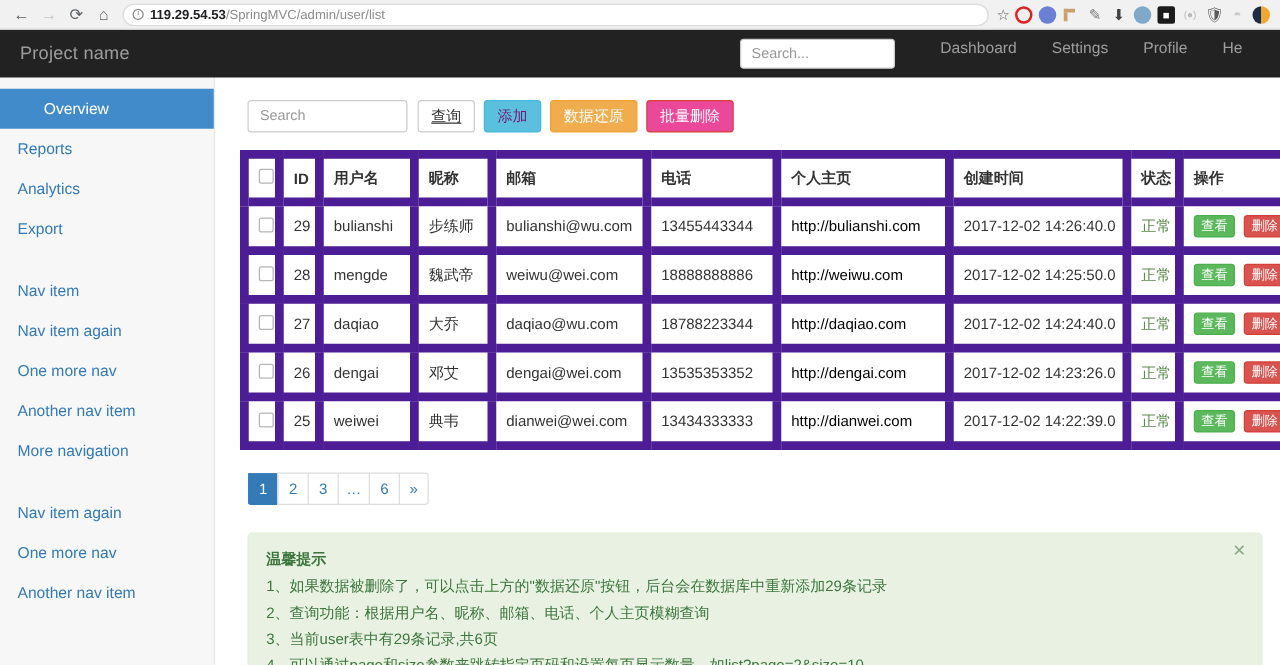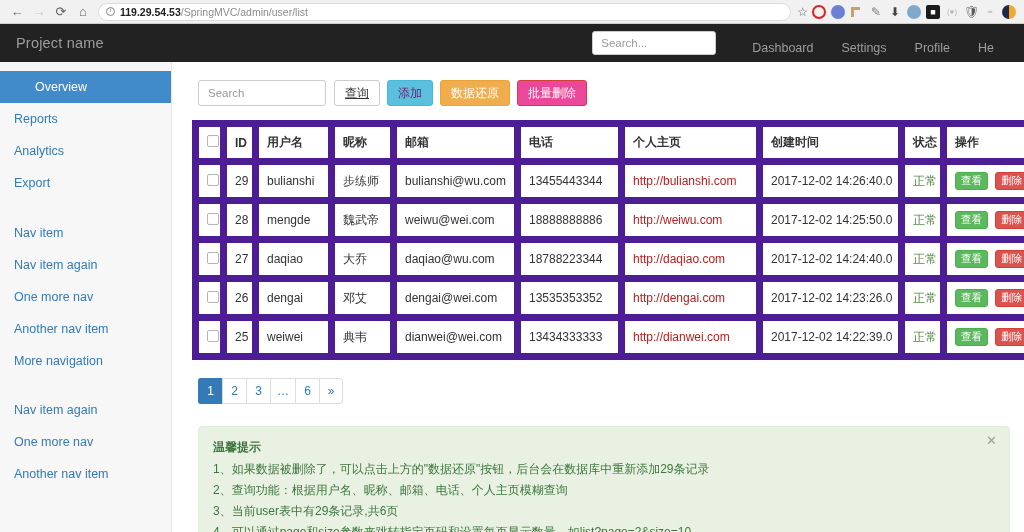--- a/index.html
+++ b/index.html
@@ -95,21 +95,21 @@
     position: relative;
   }
   .brand {
     color: #9d9d9d;
     font-size: 14.5px;
     letter-spacing: 0.2px;
   }
   .nav-right {
     margin-left: auto;
     display: flex;
-    align-items: flex-end;
+    align-items: flex-start;
     gap: 0;
   }
   .nav-search {
     width: 124px;
     height: 24px;
     background: #fff;
     border: 1px solid #cccccc;
     border-radius: 3px;
     font-size: 11.5px;
     color: #999;
@@ -237,21 +237,21 @@
   .col-time { width: 142px; }
   .col-stat { width: 42px; }
   .col-act  { width: 118px; }
   .chk {
     width: 12px; height: 12px;
     border: 1px solid #b5b5b5;
     border-radius: 2px;
     background: #fff;
     display: inline-block;
   }
-  a.link { color: #b91c1c; text-decoration: none; text-align: right; }
+  a.link { color: #000000; text-decoration: none; text-align: right; }
   .status-ok { color: #5a8a4a; }
   .btn-xs {
     height: 18px;
     font-size: 10.5px;
     padding: 0 5px;
     border-radius: 3px;
     display: inline-flex;
     align-items: center;
     justify-content: center;
     margin-right: 4px;

